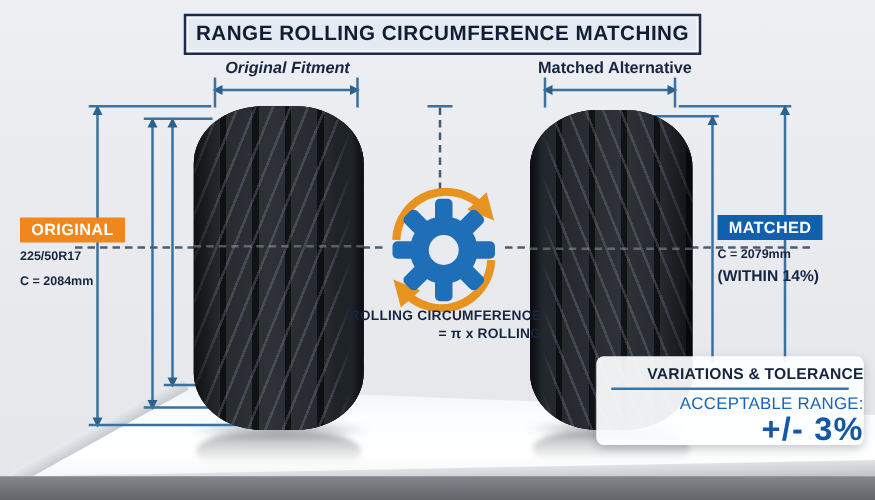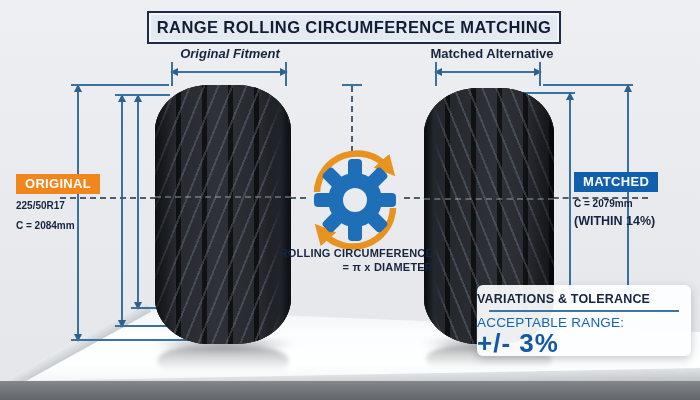--- a/index.html
+++ b/index.html
@@ -77,21 +77,21 @@
   .spec .note{font-size:12.5px;font-weight:bold;color:#152440;margin-top:2px;}
 
   
   .gear-wrap{position:absolute;left:305px;top:150px;width:100px;height:100px;z-index:5;}
   .formula{position:absolute;left:273px;top:246px;width:160px;text-align:right;z-index:5;}
   .formula div{font-size:11px;font-weight:bold;color:#17253f;line-height:14px;letter-spacing:.2px;}
 
   
   .tol-box{position:absolute;left:477px;top:285px;width:214px;height:71px;z-index:9;
     background:rgba(253,254,255,.93);border-radius:6px;
-    box-shadow:0 3px 8px rgba(40,50,65,.25);text-align:left;}
+    box-shadow:0 3px 8px rgba(40,50,65,.25);text-align:right;}
   .tol-title{font-size:12.5px;font-weight:bold;color:#16243e;letter-spacing:.2px;margin-top:7px;}
   .tol-divider{height:2px;background:#3b77a6;margin:4px 12px 3px;}
   .tol-range{font-size:13.5px;font-weight:normal;color:#1565b5;letter-spacing:.2px;}
   .tol-value{font-size:26px;font-weight:bold;color:#1257a8;line-height:26px;letter-spacing:1px;}
 
   .z3{z-index:3;}
 </style>
 </head>
 <body>
 
@@ -195,21 +195,21 @@
         <rect x="43" y="9" width="14" height="82" rx="4" transform="rotate(45 50 50)"></rect>
         <rect x="43" y="9" width="14" height="82" rx="4" transform="rotate(90 50 50)"></rect>
         <rect x="43" y="9" width="14" height="82" rx="4" transform="rotate(135 50 50)"></rect>
         <circle cx="50" cy="50" r="27"></circle>
       </g>
       <circle cx="50" cy="50" r="12" fill="#e9ebee"></circle>
     </svg>
   </div>
   <div class="formula">
     <div>ROLLING CIRCUMFERENCE</div>
-    <div>= π x DIAMETER</div>
+    <div>= π x ROLLING</div>
   </div>
 
   <div class="tol-box">
     <div class="tol-title">VARIATIONS &amp; TOLERANCE</div>
     <div class="tol-divider"></div>
     <div class="tol-range">ACCEPTABLE RANGE:</div>
     <div class="tol-value">+/- 3%</div>
   </div>
 
 </div>

